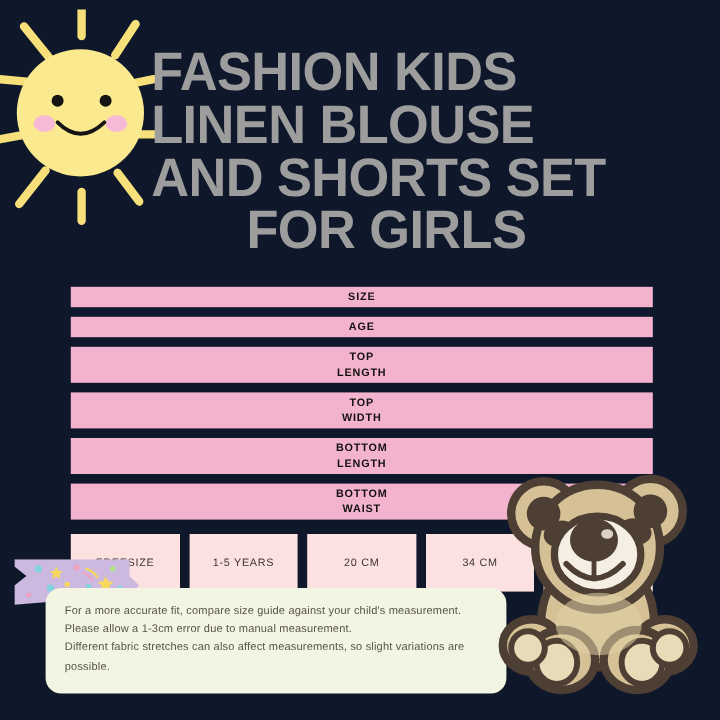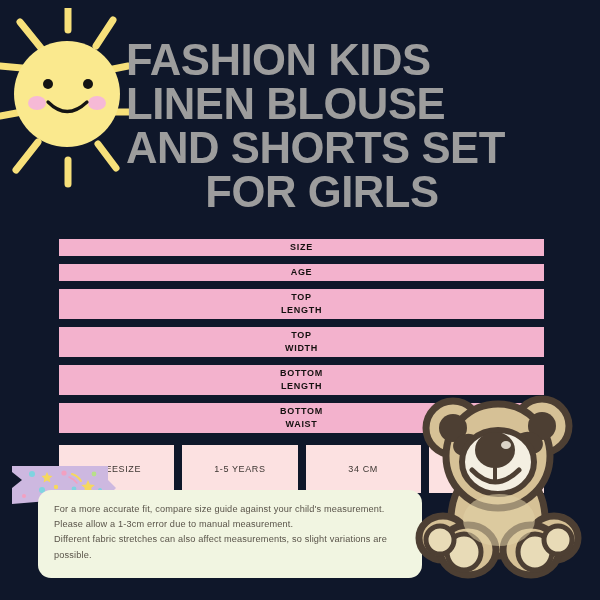--- a/index.html
+++ b/index.html
@@ -208,20 +208,21 @@
         <span>
           <span class="cell-text">BOTTOM</span>
           <span class="cell-text">WAIST</span>
         </span>
       </div>
     </div>
 
     <div class="t-row body">
       <div class="t-cell">FREESIZE</div>
       <div class="t-cell">1-5 YEARS</div>
+      <div class="t-cell">20 CM</div>
       <div class="t-cell">34 CM</div>
       <div class="t-cell">25 CM</div>
     </div>
 
   </div>
 
   <div class="washi">
     <svg width="104" height="42" viewBox="0 0 104 42" xmlns="http://www.w3.org/2000/svg">
       <path d="M0 6 L10 14 L0 22 L0 38 L96 30 L104 22 L96 14 L96 0 L0 0 Z" fill="#cdb8e0"></path>
       <circle cx="20" cy="8" r="3" fill="#7fd4e0"></circle>

